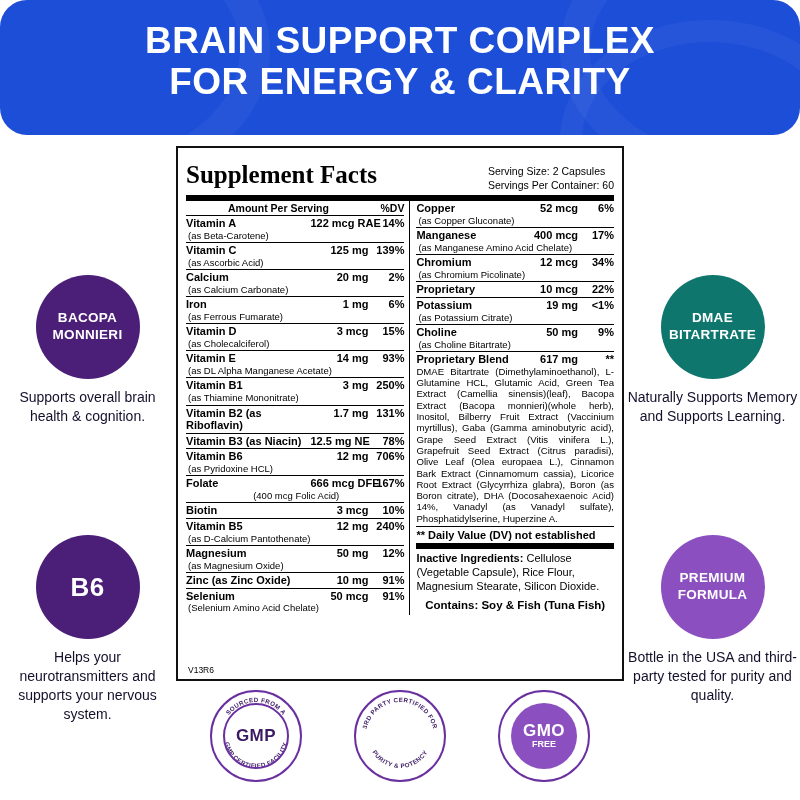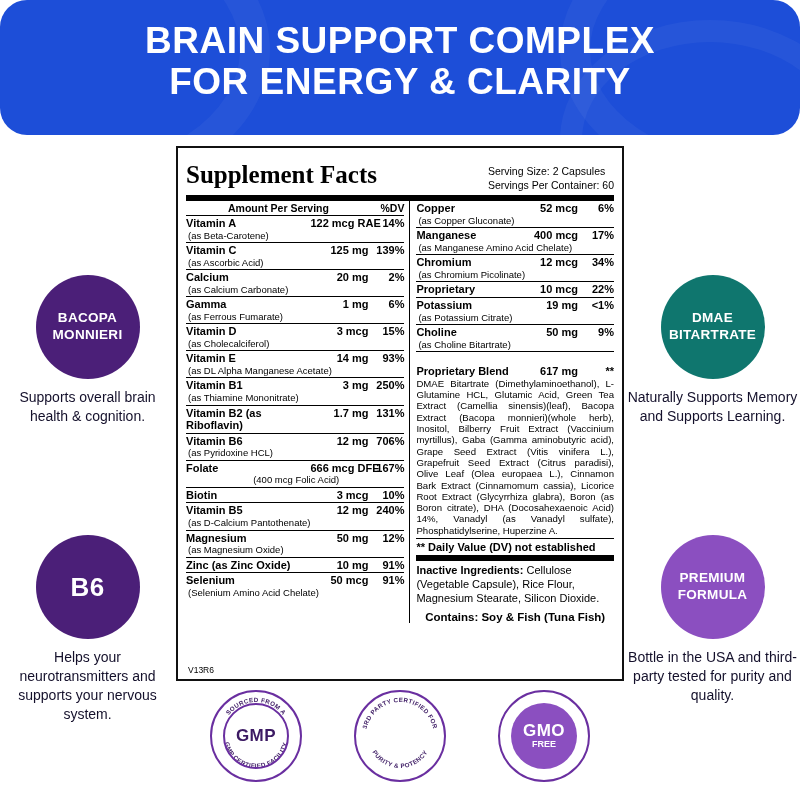--- a/index.html
+++ b/index.html
@@ -75,21 +75,21 @@
 
   .nutrient { border-top:1px solid #000; padding:1px 0 1px 0; }
   .nutrient:first-child { border-top:none; }
   .nrow { display:flex; align-items:baseline; font-size:11px; }
   .nname { flex:1; font-weight:bold; color:#000; line-height:1.15; }
   .namt { width:58px; text-align:right; font-weight:bold; white-space:nowrap; }
   .ndv  { width:36px; text-align:right; font-weight:bold; }
   .nsub { font-size:9.5px; color:#000; line-height:1.2; padding-left:2px; }
   .nsub2 { font-size:9.5px; text-align:center; }
 
-  .blend-title { display:flex; align-items:baseline; font-size:11px; font-weight:bold; border-top:1px solid #000; padding-top:13px;}
+  .blend-title { display:flex; align-items:baseline; font-size:11px; font-weight:bold; border-top:1px solid #000; padding-top:1px;}
   .blend-body {
     font-size:9.6px; line-height:1.18; text-align:justify; color:#000; padding-top:0px;
   }
 
   .dv-note { border-top:1px solid #000; border-bottom:6px solid #000; font-size:11px; font-weight:bold; padding:2px 0; margin-top:2px;}
   .inactive { font-size:11px; line-height:1.25; padding-top:3px; }
   .inactive b { font-weight:bold; }
   .contains { font-size:11.5px; font-weight:bold; text-align:center; padding-top:6px; }
   .vcode { position:absolute; left:10px; bottom:4px; font-size:8.5px; color:#000; }
 
@@ -204,21 +204,21 @@
       <div class="nutrient">
         <div class="nrow">
             <span class="nname">Calcium</span>
             <span class="namt">20 mg</span>
             <span class="ndv">2%</span>
           </div>
         <div class="nsub">(as Calcium Carbonate)</div>
       </div>
       <div class="nutrient">
         <div class="nrow">
-            <span class="nname">Gamma</span>
+            <span class="nname">Iron</span>
             <span class="namt">1 mg</span>
             <span class="ndv">6%</span>
           </div>
         <div class="nsub">(as Ferrous Fumarate)</div>
       </div>
       <div class="nutrient">
         <div class="nrow">
             <span class="nname">Vitamin D</span>
             <span class="namt">3 mcg</span>
             <span class="ndv">15%</span>
@@ -239,20 +239,27 @@
             <span class="namt">3 mg</span>
             <span class="ndv">250%</span>
           </div>
         <div class="nsub">(as Thiamine Mononitrate)</div>
       </div>
       <div class="nutrient">
         <div class="nrow">
             <span class="nname">Vitamin B2 (as Riboflavin)</span>
             <span class="namt">1.7 mg</span>
             <span class="ndv">131%</span>
+          </div>
+      </div>
+      <div class="nutrient">
+        <div class="nrow">
+            <span class="nname">Vitamin B3 (as Niacin)</span>
+            <span class="namt">12.5 mg NE</span>
+            <span class="ndv">78%</span>
           </div>
       </div>
       <div class="nutrient">
         <div class="nrow">
             <span class="nname">Vitamin B6</span>
             <span class="namt">12 mg</span>
             <span class="ndv">706%</span>
           </div>
         <div class="nsub">(as Pyridoxine HCL)</div>
       </div>

